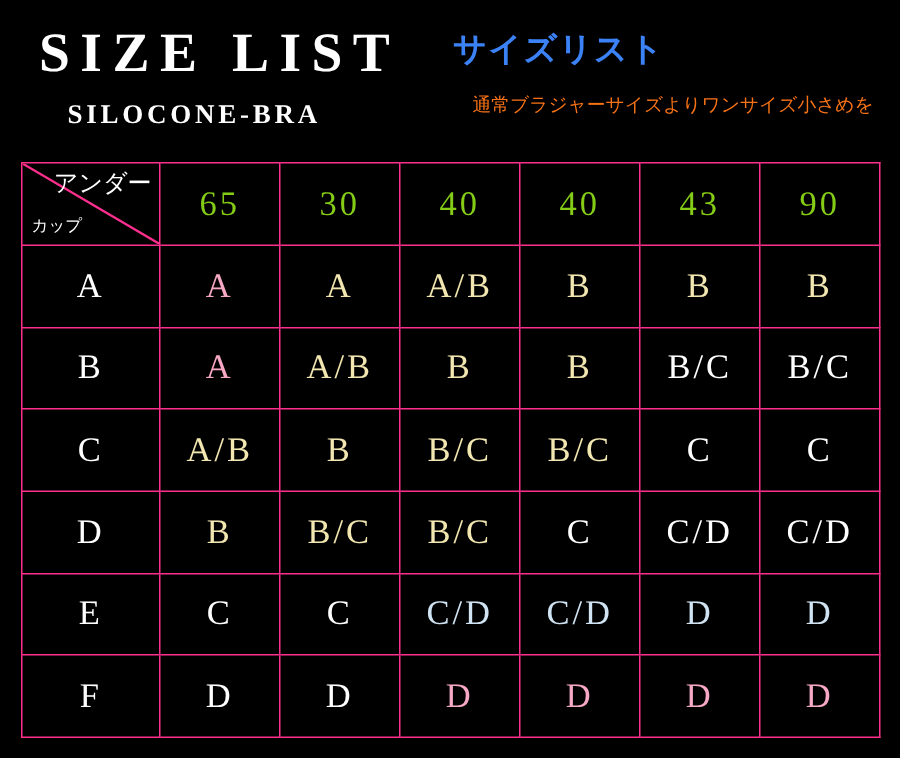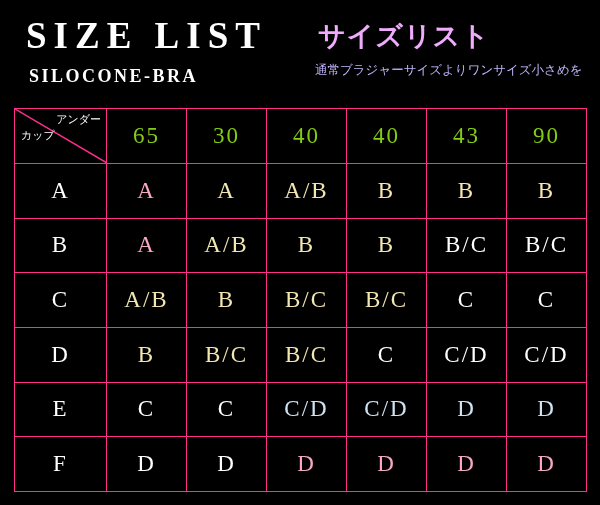--- a/index.html
+++ b/index.html
@@ -34,48 +34,48 @@
     top: 14px;
     font-family: "Liberation Serif", serif;
     font-weight: bold;
     font-size: 37px;
     letter-spacing: 7px;
     color: #ffffff;
     white-space: nowrap;
   }
   .title-sub {
     position: absolute;
-    left: 29px;
+    left: 45px;
     top: 66px;
     font-family: "Liberation Serif", serif;
     font-weight: bold;
     font-size: 18px;
     letter-spacing: 2.5px;
     color: #ffffff;
     white-space: nowrap;
   }
   .title-katakana {
     position: absolute;
-    left: 318px;
+    left: 302px;
     top: 18px;
     font-family: "DejaVu Sans", sans-serif;
     font-weight: bold;
-    font-size: 27px;
+    font-size: 22px;
     letter-spacing: 1px;
-    color: #f0abfc;
+    color: #3b82f6;
     white-space: nowrap;
   }
   .note {
     position: absolute;
     left: 315px;
     top: 60px;
     font-family: "DejaVu Sans", sans-serif;
     font-size: 12.5px;
     line-height: 20px;
-    color: #c4b5fd;
+    color: #f97316;
     white-space: nowrap;
   }
 
   
   .table-wrap {
     position: absolute;
     left: 14px;
     top: 108px;
     width: 572px;
     height: 384px;
@@ -108,29 +108,29 @@
     left: 0; top: 0;
     width: 100%; height: 100%;
     overflow: hidden;
   }
   .corner .diag svg { display: block; }
   .corner .lbl-under {
     position: absolute;
     right: 5px;
     top: 3px;
     font-family: "DejaVu Sans", sans-serif;
-    font-size: 11px;
+    font-size: 16px;
     letter-spacing: 0px;
     color: #ffffff;
     white-space: nowrap;
   }
   .corner .lbl-cup {
     position: absolute;
     left: 6px;
-    bottom: 20px;
+    bottom: 5px;
     font-family: "DejaVu Sans", sans-serif;
     font-size: 11px;
     letter-spacing: 0px;
     color: #ffffff;
     white-space: nowrap;
     margin-top: 17px;
   }
 
   .head-num {
     color: #84cc16;

